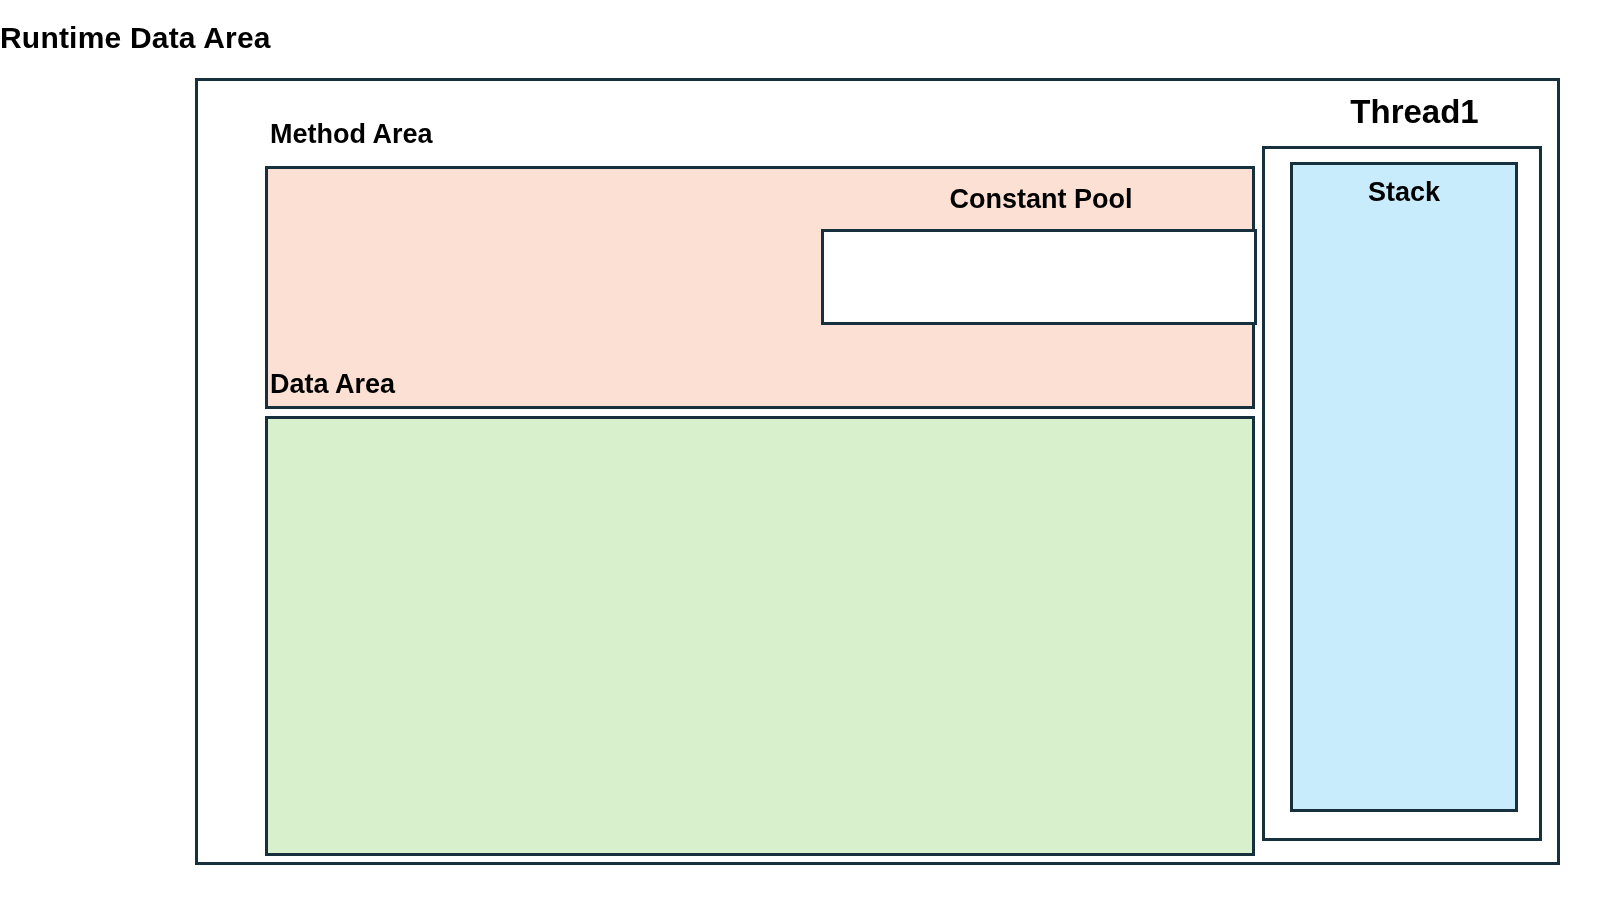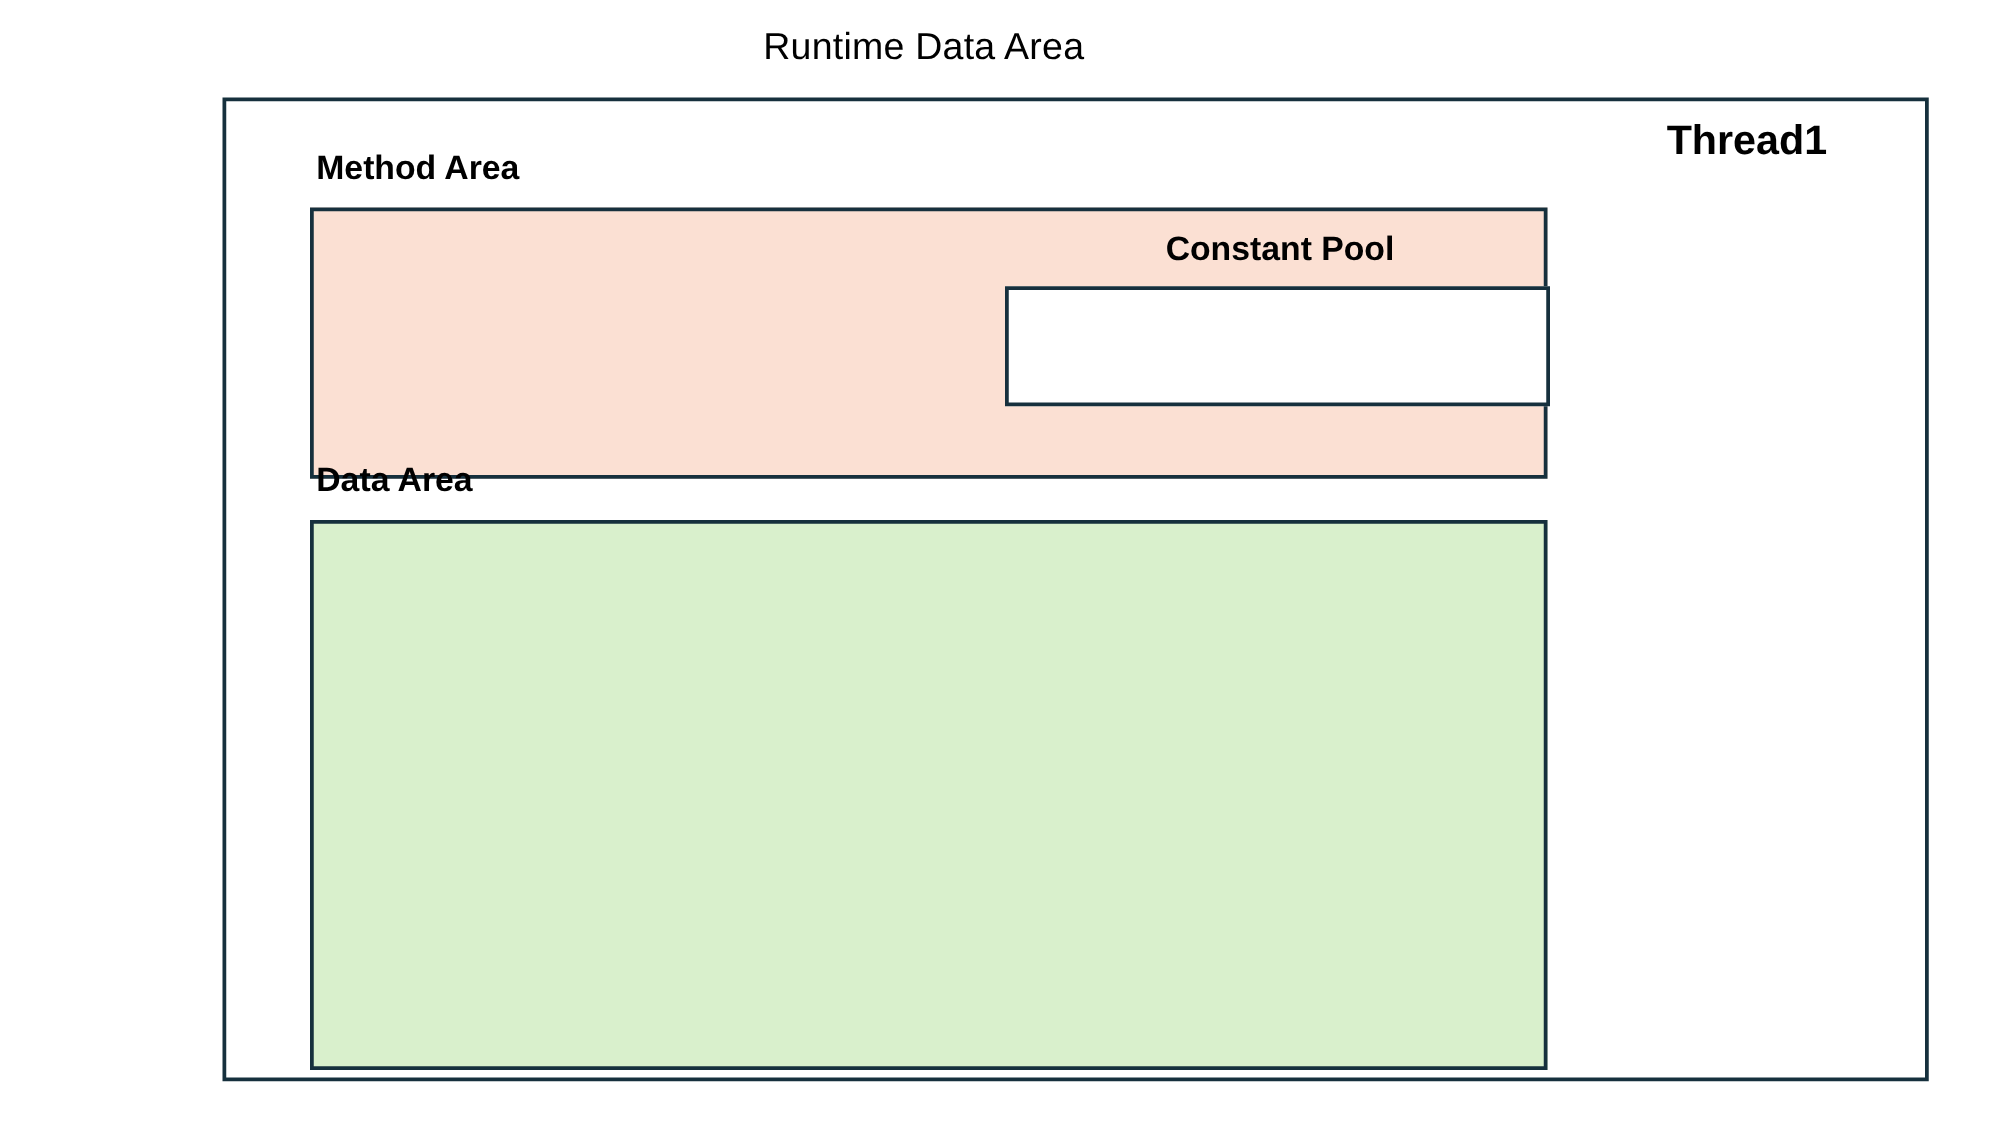--- a/index.html
+++ b/index.html
@@ -23,32 +23,31 @@
     width: 1600px;
     height: 900px;
   }
 
   
   .diagram-title {
     position: absolute;
     left: 0;
     top: 20px;
     width: 1478px;           
-    text-align: center;
     font-size: 30px;
-    font-weight: normal;
+    font-weight: bold;
     letter-spacing: 0.2px;
     line-height: 36px;
     white-space: nowrap;
   }
 
   
   .runtime-container {
     position: absolute;
-    left: 178px;
+    left: 195px;
     top: 78px;
     width: 1365px;
     height: 787px;
     box-sizing: border-box;
     border: 3px solid #16303d;
     background: #ffffff;
     padding-left: 44px;
   }
 
   
@@ -71,21 +70,21 @@
 
   .label-method-area { left: 40px;  top: 22px; }
   .label-heap-area   { left: 40px;  top: 272px; }
 
   
   .method-area-box {
     position: absolute;
     left: 35px;
     top: 71px;
     width: 990px;
-    height: 217px;
+    height: 243px;
     box-sizing: border-box;
     border: 3px solid #16303d;
     background: #fbe0d3;
   }
 
   .constant-pool-label {
     position: absolute;
     left: 553px;
     top: 13px;
     width: 440px;
@@ -185,15 +184,20 @@
       </div>
 
       <div class="section-label label-heap-area">Data Area</div>
 
       <div class="heap-area-box"></div>
 
     </div>
 
     <div class="thread-label">Thread1</div>
 
+    <div class="thread-box">
+      <div class="stack-box">
+        <div class="stack-label">Stack</div>
+      </div>
+    </div>
 
   </div>
 </div>
 
 </body></html>

